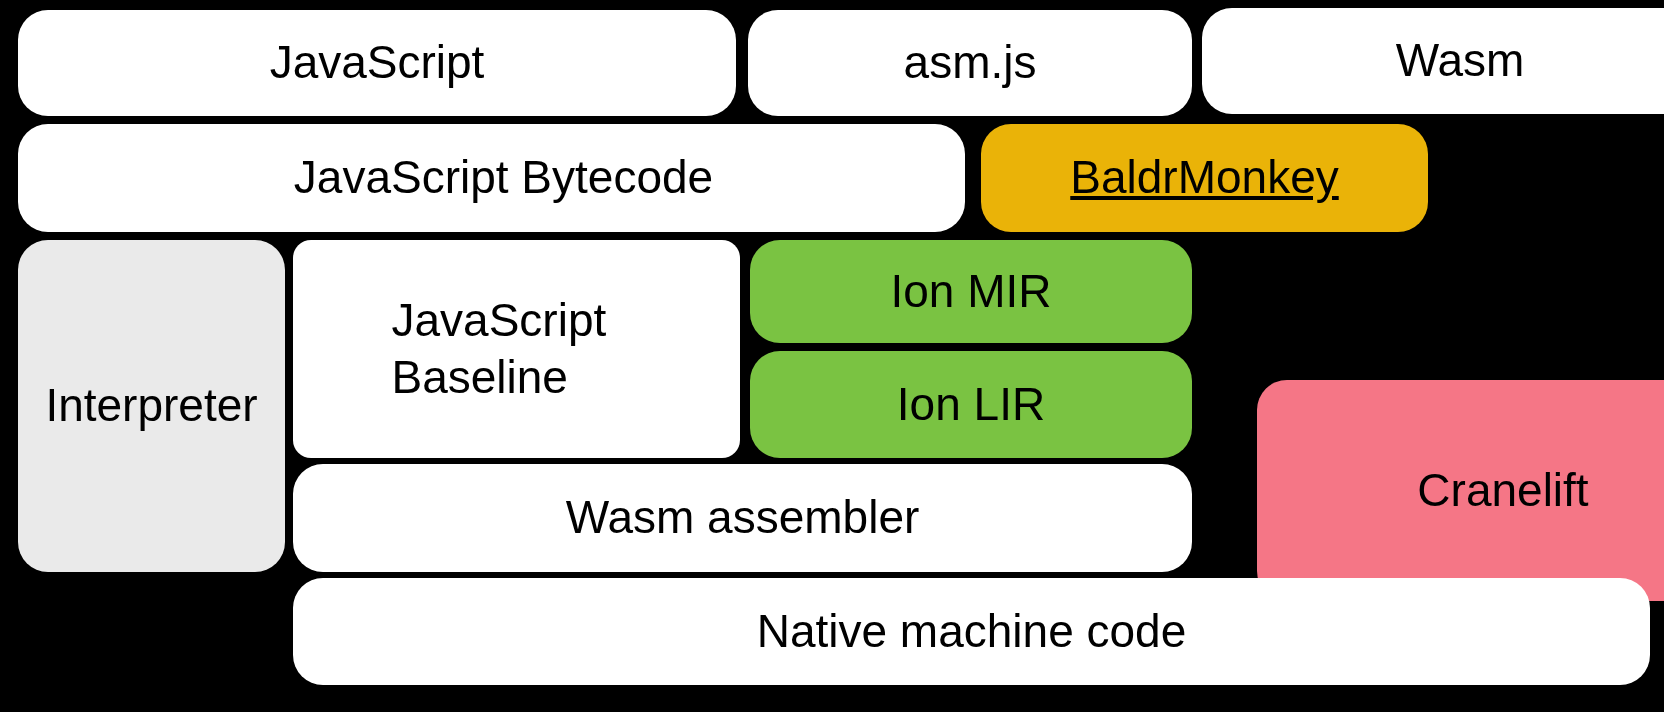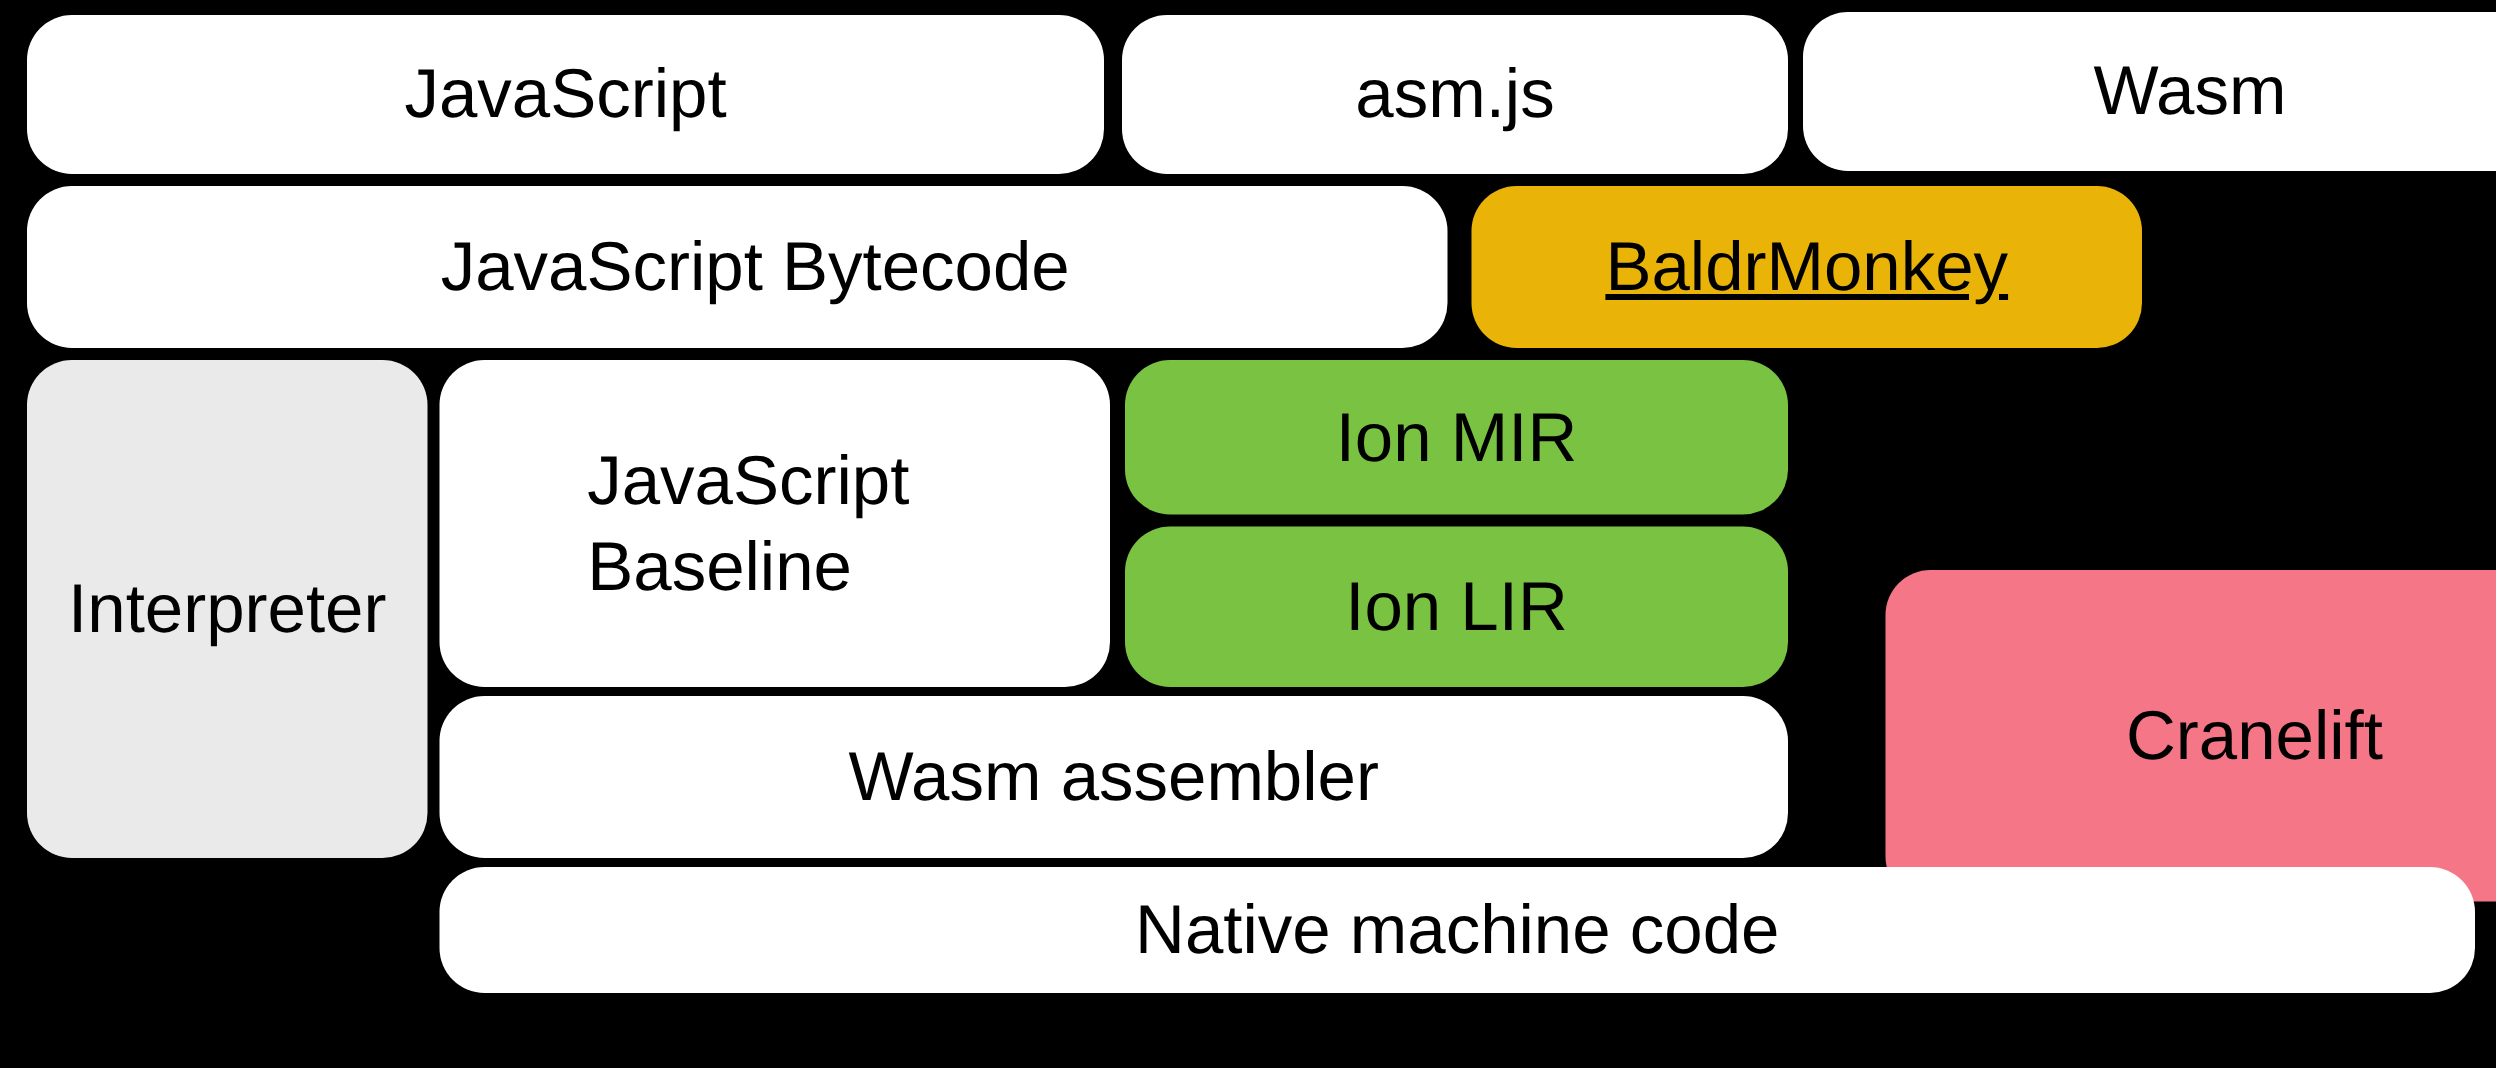--- a/index.html
+++ b/index.html
@@ -37,21 +37,21 @@
   #n-wasm            { left: 1202px; top: 8px;  width: 516px;  height: 106px; }
   #n-js-bytecode     { left: 18px;   top: 124px; width: 947px;  height: 108px; }
   #n-baldrmonkey     { left: 981px;  top: 124px; width: 447px;  height: 108px; }
   #n-interpreter     { left: 18px;   top: 240px; width: 267px;  height: 332px; }
   #n-js-baseline     { left: 293px;  top: 240px; width: 447px;  height: 218px; }
   #n-js-baseline .lbl { max-width: 250px; }   
   #n-ion-mir         { left: 750px;  top: 240px; width: 442px;  height: 103px; }
   #n-ion-lir         { left: 750px;  top: 351px; width: 442px;  height: 107px; }
   #n-cranelift       { left: 1257px; top: 351px; width: 492px;  height: 221px; margin-top: 29px; }
   #n-macro-assembler { left: 293px;  top: 464px; width: 899px;  height: 108px; }
-  #n-native-code     { left: 293px;  top: 578px; width: 1357px; height: 84px; }
+  #n-native-code     { left: 293px;  top: 578px; width: 1357px; height: 107px; }
 </style>
 </head>
 <body>
 
 <div class="canvas" style="background: rgb(0, 0, 0);">
 
   <div class="node" id="n-javascript" style="background: rgb(255, 255, 255);">
     <span class="lbl">JavaScript</span>
   </div>
 
@@ -68,21 +68,21 @@
   </div>
 
   <div class="node" id="n-baldrmonkey" style="background: #eab308; text-decoration: underline;">
     <span class="lbl">BaldrMonkey</span>
   </div>
 
   <div class="node" id="n-interpreter" style="background: rgb(234, 234, 234); border-radius: 30px;">
     <span class="lbl">Interpreter</span>
   </div>
 
-  <div class="node" id="n-js-baseline" style="background: rgb(255, 255, 255);">
+  <div class="node" id="n-js-baseline" style="background: rgb(255, 255, 255); border-radius: 18px;">
     <span class="lbl">JavaScript Baseline</span>
   </div>
 
   <div class="node" id="n-ion-mir" style="background: rgb(122, 195, 66);">
     <span class="lbl">Ion MIR</span>
   </div>
 
   <div class="node" id="n-ion-lir" style="background: rgb(122, 195, 66);">
     <span class="lbl">Ion LIR</span>
   </div>

